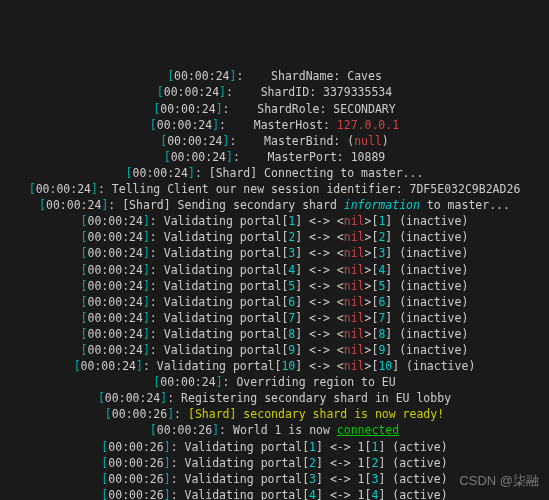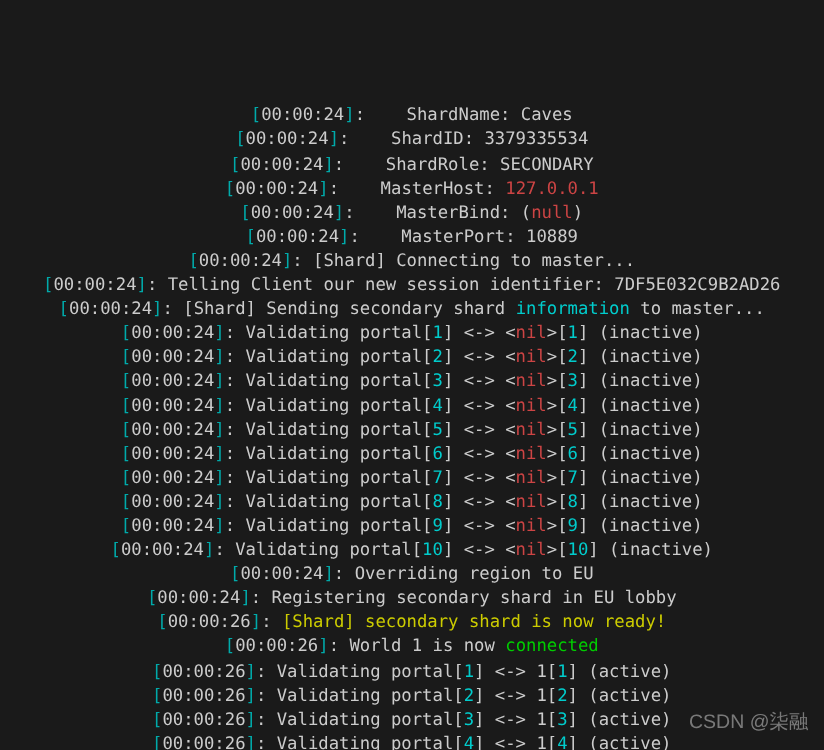--- a/index.html
+++ b/index.html
@@ -13,24 +13,24 @@
       width: 549px;
       height: 500px;
       overflow: hidden;
       white-space: pre;
     }
     .line { display: block; text-align: center; }
     .ts-bracket { color: #00aaaa; }
     .ts-num { color: #cccccc; }
     .colon { color: #cccccc; }
     .txt { color: #cccccc; }
-    .cyan { color: #00cccc; }
+    .cyan { color: #00cccc; font-style: italic; }
     .red { color: #cc4444; }
     .yellow { color: #cccc00; }
-    .green { color: #00cc00; }
+    .green { color: #00cc00; text-decoration: underline; }
     .idx { color: #00cccc; }
     .watermark {
       position: fixed;
       bottom: 10px;
       right: 10px;
       color: rgba(200,200,200,0.55);
       font-size: 13px;
       font-family: Liberation Sans, sans-serif;
     }
   </style>

